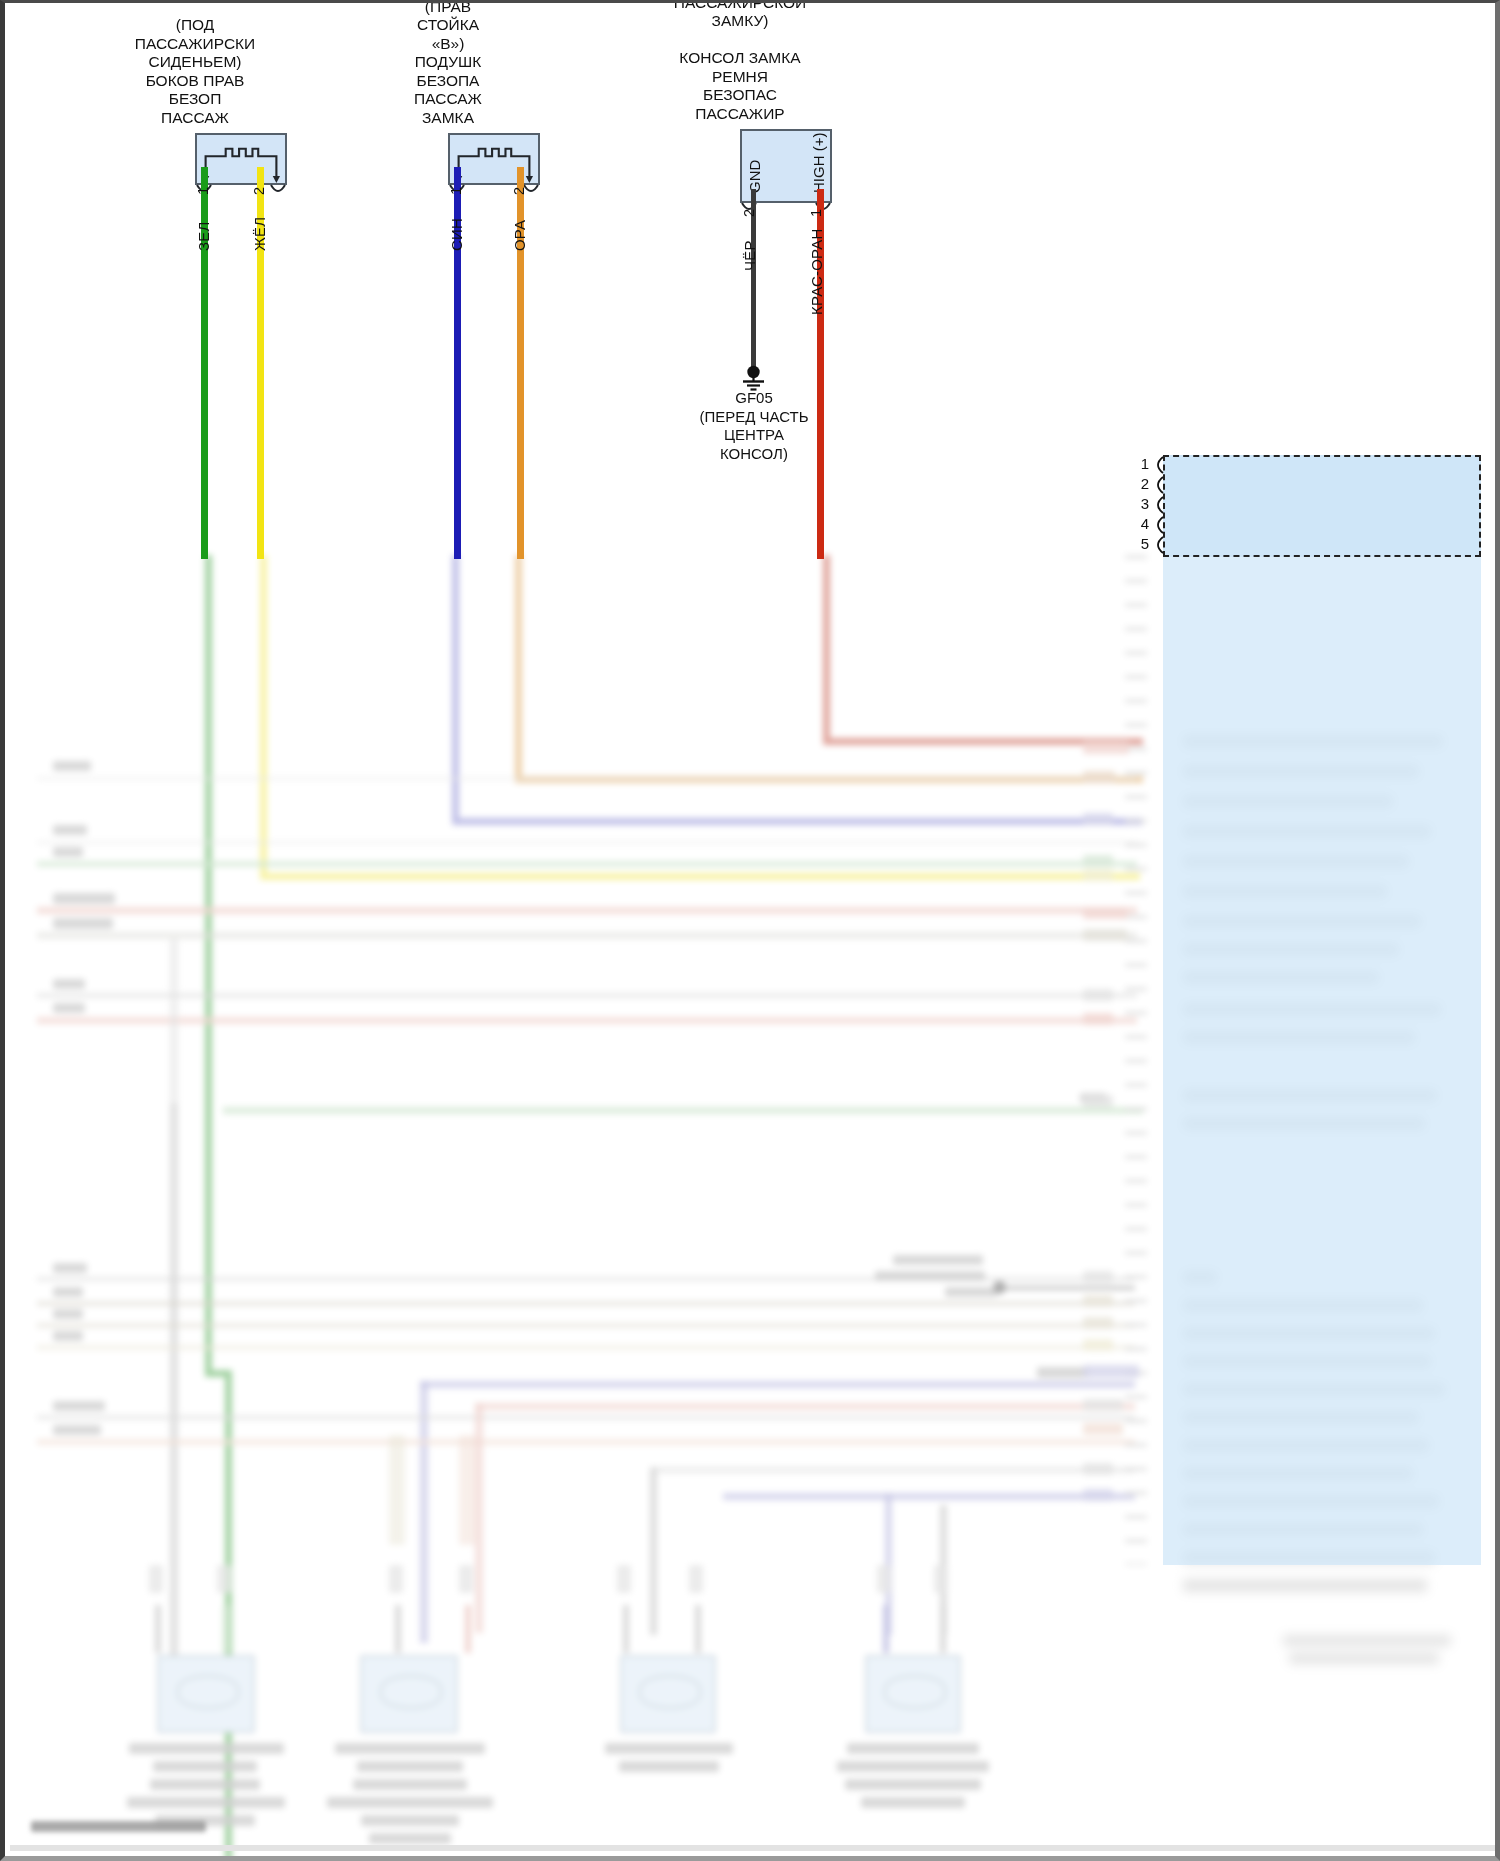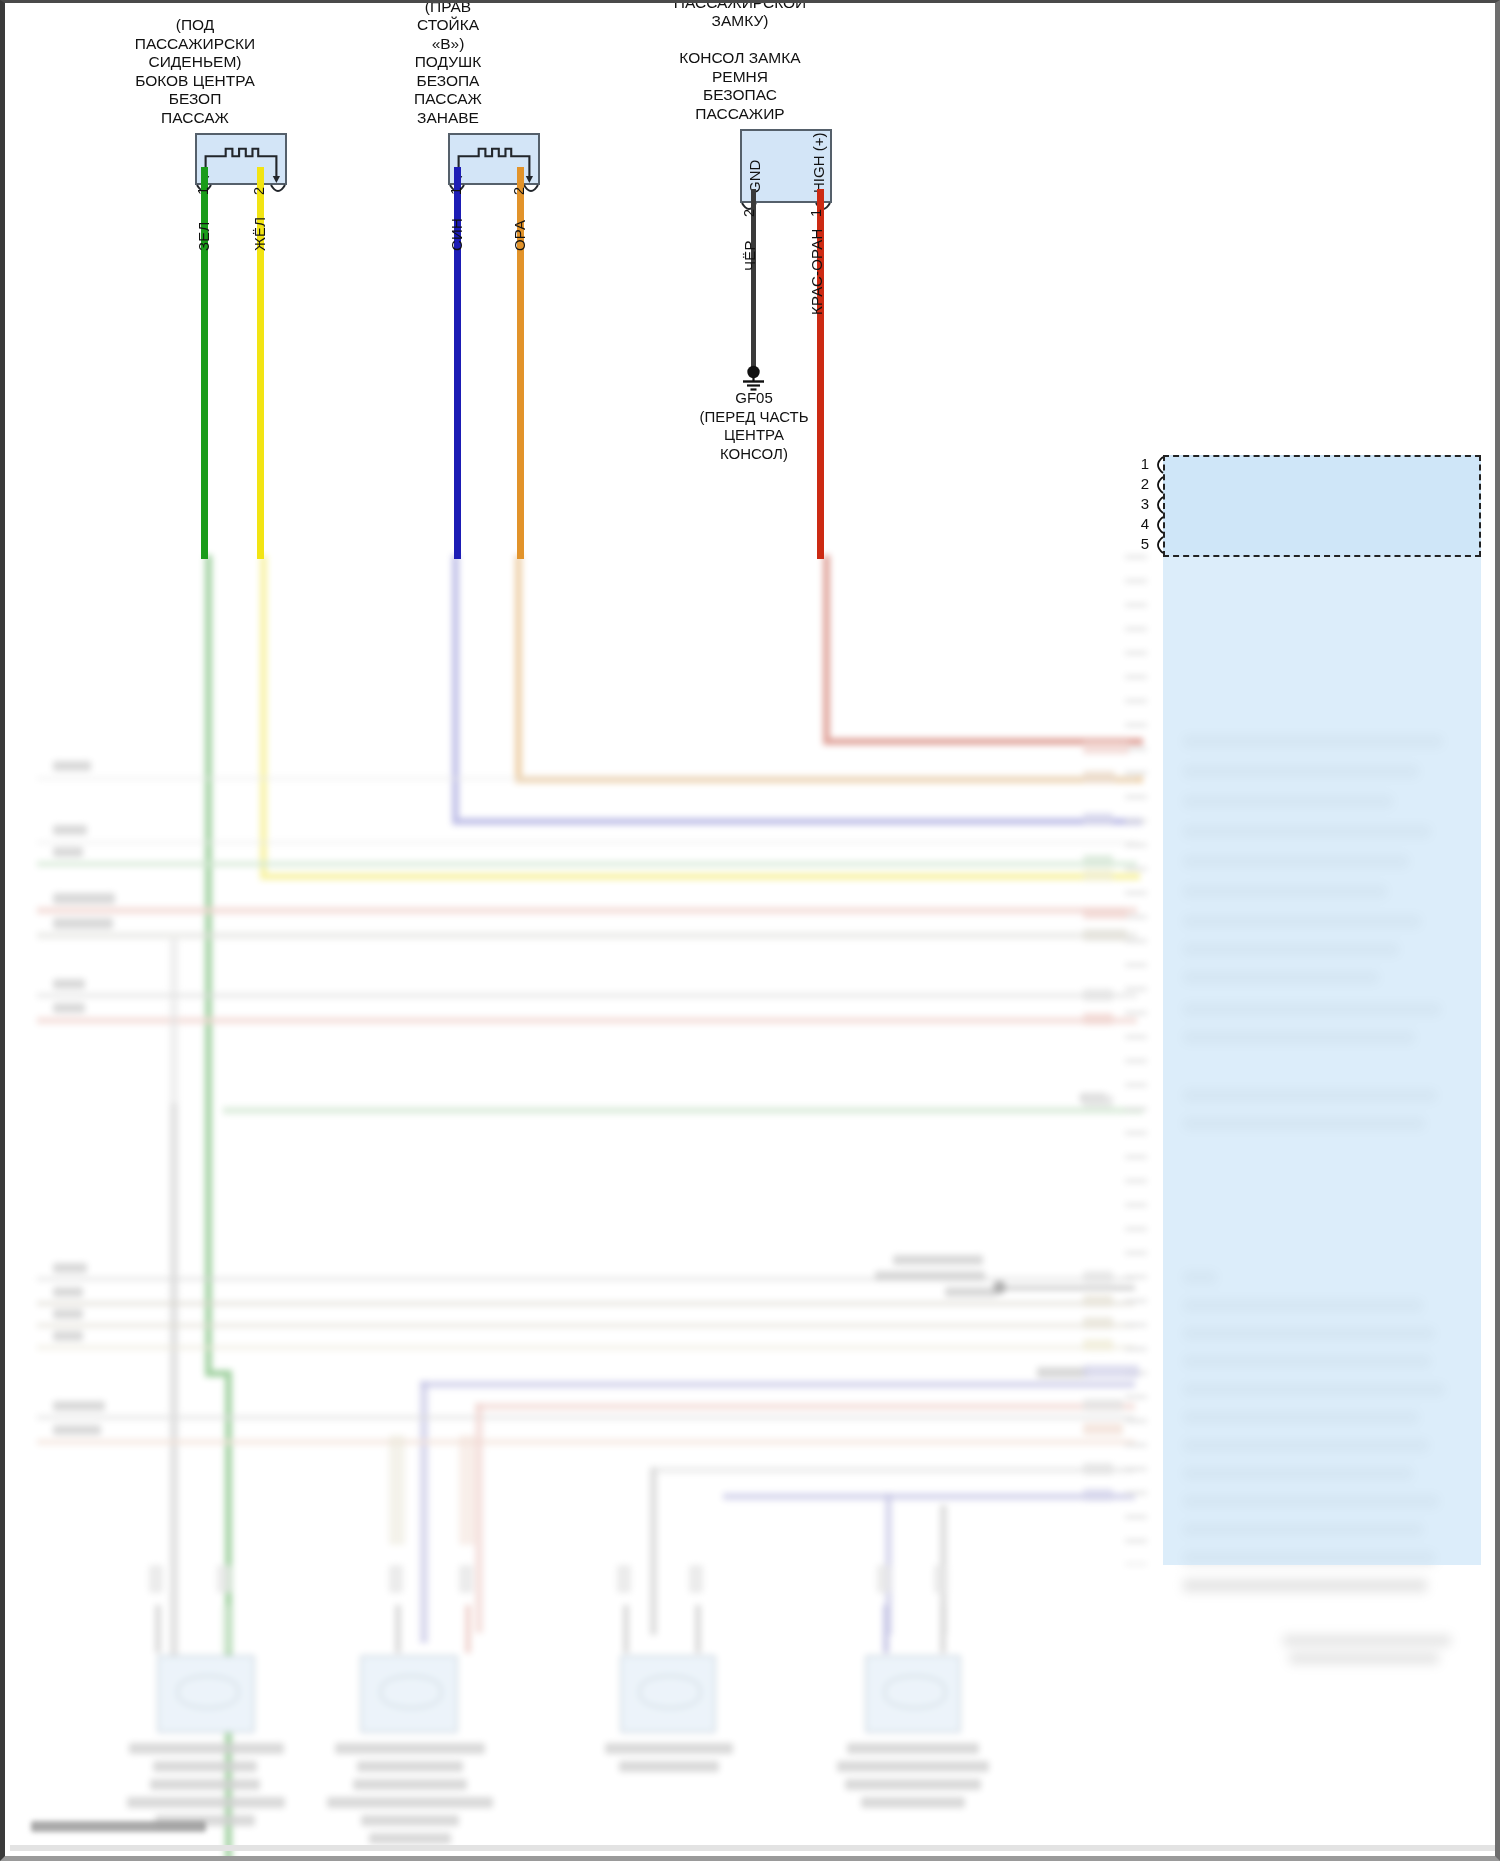--- a/index.html
+++ b/index.html
@@ -283,21 +283,21 @@
     <div class="ftxt" style="left:1178px;top:1024px;width:244px;height:13px;"></div>
     <div class="ftxt" style="left:1278px;top:1080px;width:168px;height:11px;"></div>
     <div class="ftxt" style="left:1284px;top:1098px;width:150px;height:11px;"></div>
   </div>
 
   <div id="sidepanel"></div>
 
   <div class="cmp" style="left:190px;top:130px;">
     <div class="title"><span>(ПОД ПАССАЖИРСКИ
 СИДЕНЬЕМ)</span>
-<span>БОКОВ ЦЕНТРА
+<span>БОКОВ ПРАВ
 БЕЗОП
 ПАССАЖ</span></div>
     <div class="box" style="left:0;top:0;width:92px;height:52px;">
       <svg class="squib" viewBox="0 0 92 52" preserveAspectRatio="none">
         <polyline points="9,47 9,23 30,23 30,15 37,15 37,23 44,23 44,15 51,15 51,23 58,23 58,15 64,15 64,23 83,23 83,47" fill="none" stroke="#22262b" stroke-width="2.2" stroke-linejoin="miter"></polyline>
         <polygon points="9,52 5.2,44.5 12.8,44.5" fill="#22262b"></polygon>
         <polygon points="83,52 79.2,44.5 86.8,44.5" fill="#22262b"></polygon>
       </svg>
     </div>
 
@@ -312,21 +312,21 @@
   <div class="pinlbl" style="left:190px;top:192px;">1</div>
   <div class="pinlbl" style="left:246px;top:192px;">2</div>
   <div class="wirelbl" style="left:190px;top:248px;">ЗЕЛ</div>
   <div class="wirelbl" style="left:246px;top:248px;">ЖЁЛ</div>
 
   <div class="cmp" style="left:443px;top:130px;">
     <div class="title"><span>(ПРАВ СТОЙКА
 «В»)</span>
 <span>ПОДУШК БЕЗОПА
 ПАССАЖ
-ЗАНАВЕ</span></div>
+ЗАМКА</span></div>
     <div class="box" style="left:0;top:0;width:92px;height:52px;">
       <svg class="squib" viewBox="0 0 92 52" preserveAspectRatio="none">
         <polyline points="9,47 9,23 30,23 30,15 37,15 37,23 44,23 44,15 51,15 51,23 58,23 58,15 64,15 64,23 83,23 83,47" fill="none" stroke="#22262b" stroke-width="2.2" stroke-linejoin="miter"></polyline>
         <polygon points="9,52 5.2,44.5 12.8,44.5" fill="#22262b"></polygon>
         <polygon points="83,52 79.2,44.5 86.8,44.5" fill="#22262b"></polygon>
       </svg>
     </div>
     <svg style="position:absolute;left:-2px;top:50px;width:96px;height:16px;">
       <path d="M4,2 Q11,14 18,2" fill="none" stroke="#22262b" stroke-width="2"></path>
       <path d="M78,2 Q85,14 92,2" fill="none" stroke="#22262b" stroke-width="2"></path>

